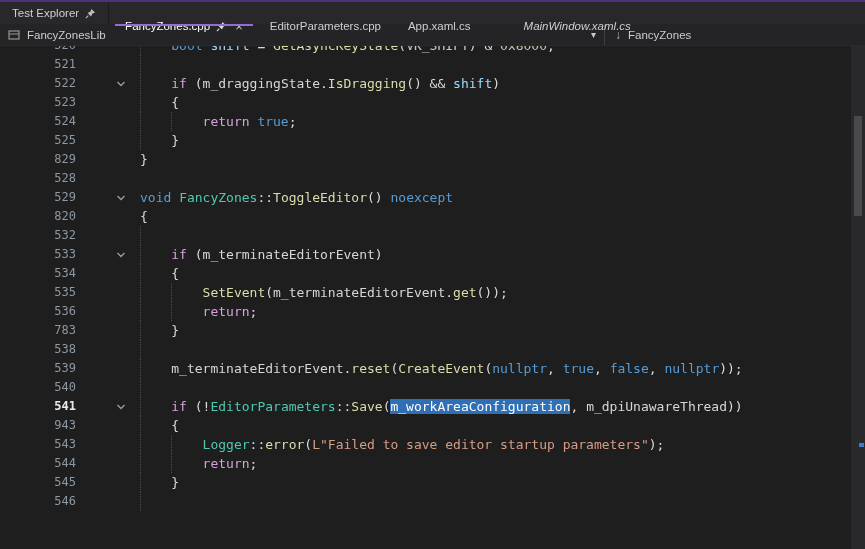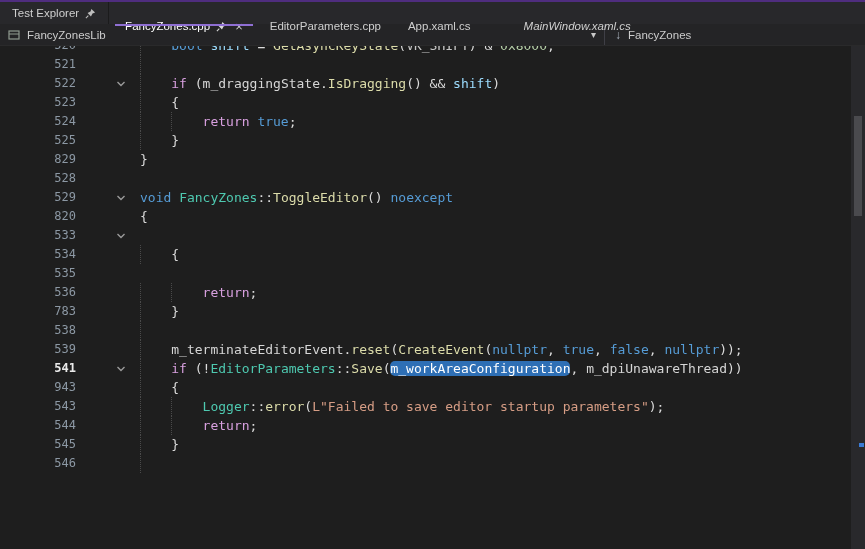--- a/index.html
+++ b/index.html
@@ -81,21 +81,21 @@
   .tok-ctl   { color: var(--tok-ctl, #D8A0DF); }
   .tok-type  { color: var(--tok-type, #4EC9B0); }
   .tok-fn    { color: var(--tok-fn, #DCDCAA); }
   .tok-field { color: var(--tok-field, #D6D6D6); }
   .tok-param { color: var(--tok-param, #9CDCFE); }
   .tok-str   { color: var(--tok-str, #D69D85); }
   .tok-num   { color: var(--tok-num, #B5CEA8); }
   .tok-macro { color: var(--tok-macro, #C8C8C8); }
   .tok-plain { color: var(--tok-plain, #DCDCDC); }
   .tok-sel   {
-    background: var(--selection, #2E6FB5); color:#FFFFFF; border-radius:5px;
+    background: var(--selection, #2E6FB5); color:#FFFFFF; border-radius:0;
   }
 
   
   .scrollbar {
     position:absolute; top:46px; right:0; bottom:0; width:14px;
     background:#29292C;
   }
   .scroll-thumb { position:absolute; left:3px; width:8px; background:#4A4A4E; }
   .scroll-mark { position:absolute; right:1px; width:5px; height:4px; }
 </style>
@@ -157,29 +157,31 @@
           </svg></span><span class="code"><span class="guide"></span><span class="tok-ctl">if</span><span class="tok-plain"> (</span><span class="tok-field">m_draggingState</span><span class="tok-plain">.</span><span class="tok-fn">IsDragging</span><span class="tok-plain">() &amp;&amp; </span><span class="tok-param">shift</span><span class="tok-plain">)</span></span></div>
       <div class="line"><span class="lnum">523</span><span class="fold"></span><span class="code"><span class="guide"></span><span class="tok-plain">{</span></span></div>
       <div class="line"><span class="lnum">524</span><span class="fold"></span><span class="code"><span class="guide"></span><span class="guide"></span><span class="tok-ctl">return</span><span class="tok-plain"> </span><span class="tok-kw">true</span><span class="tok-plain">;</span></span></div>
       <div class="line"><span class="lnum">525</span><span class="fold"></span><span class="code"><span class="guide"></span><span class="tok-plain">}</span></span></div>
       <div class="line"><span class="lnum">829</span><span class="fold"></span><span class="code"><span class="tok-plain">}</span></span></div>
       <div class="line"><span class="lnum">528</span><span class="fold"></span><span class="code"></span></div>
       <div class="line"><span class="lnum">529</span><span class="fold"><svg width="10" height="10" viewBox="0 0 10 10">
             <path d="M1.5 3 L5 6.5 L8.5 3" fill="none" stroke="#9A9A9A" stroke-width="1.4"></path>
           </svg></span><span class="code"><span class="tok-kw">void</span><span class="tok-plain"> </span><span class="tok-type">FancyZones</span><span class="tok-plain">::</span><span class="tok-fn">ToggleEditor</span><span class="tok-plain">() </span><span class="tok-kw">noexcept</span></span></div>
       <div class="line"><span class="lnum">820</span><span class="fold"></span><span class="code"><span class="tok-plain">{</span></span></div>
+      <div class="line"><span class="lnum">532</span><span class="fold"></span><span class="code"><span class="guide"></span></span></div>
       <div class="line"><span class="lnum">533</span><span class="fold"><svg width="10" height="10" viewBox="0 0 10 10">
             <path d="M1.5 3 L5 6.5 L8.5 3" fill="none" stroke="#9A9A9A" stroke-width="1.4"></path>
-          </svg></span></div>
+          </svg></span><span class="code"><span class="guide"></span><span class="tok-ctl">if</span><span class="tok-plain"> (</span><span class="tok-field">m_terminateEditorEvent</span><span class="tok-plain">)</span></span></div>
       <div class="line"><span class="lnum">534</span><span class="fold"></span><span class="code"><span class="guide"></span><span class="tok-plain">{</span></span></div>
-      <div class="line"><span class="lnum">535</span><span class="fold"></span></div>
+      <div class="line"><span class="lnum">535</span><span class="fold"></span><span class="code"><span class="guide"></span><span class="guide"></span><span class="tok-fn">SetEvent</span><span class="tok-plain">(</span><span class="tok-field">m_terminateEditorEvent</span><span class="tok-plain">.</span><span class="tok-fn">get</span><span class="tok-plain">());</span></span></div>
       <div class="line"><span class="lnum">536</span><span class="fold"></span><span class="code"><span class="guide"></span><span class="guide"></span><span class="tok-ctl">return</span><span class="tok-plain">;</span></span></div>
       <div class="line"><span class="lnum">783</span><span class="fold"></span><span class="code"><span class="guide"></span><span class="tok-plain">}</span></span></div>
       <div class="line"><span class="lnum">538</span><span class="fold"></span><span class="code"><span class="guide"></span></span></div>
       <div class="line"><span class="lnum">539</span><span class="fold"></span><span class="code"><span class="guide"></span><span class="tok-field">m_terminateEditorEvent</span><span class="tok-plain">.</span><span class="tok-fn">reset</span><span class="tok-plain">(</span><span class="tok-fn">CreateEvent</span><span class="tok-plain">(</span><span class="tok-kw">nullptr</span><span class="tok-plain">, </span><span class="tok-kw">true</span><span class="tok-plain">, </span><span class="tok-kw">false</span><span class="tok-plain">, </span><span class="tok-kw">nullptr</span><span class="tok-plain">));</span></span></div>
+      <div class="line"><span class="lnum">540</span><span class="fold"></span><span class="code"><span class="guide"></span></span></div>
       <div class="line current"><span class="lnum">541</span><span class="fold"><svg width="10" height="10" viewBox="0 0 10 10">
             <path d="M1.5 3 L5 6.5 L8.5 3" fill="none" stroke="#9A9A9A" stroke-width="1.4"></path>
           </svg></span><span class="code"><span class="guide"></span><span class="tok-ctl">if</span><span class="tok-plain"> (!</span><span class="tok-type">EditorParameters</span><span class="tok-plain">::</span><span class="tok-fn">Save</span><span class="tok-plain">(</span><span class="tok-sel">m_workAreaConfiguration</span><span class="tok-plain">, </span><span class="tok-field">m_dpiUnawareThread</span><span class="tok-plain">))</span></span></div>
       <div class="line"><span class="lnum">943</span><span class="fold"></span><span class="code"><span class="guide"></span><span class="tok-plain">{</span></span></div>
       <div class="line"><span class="lnum">543</span><span class="fold"></span><span class="code"><span class="guide"></span><span class="guide"></span><span class="tok-type">Logger</span><span class="tok-plain">::</span><span class="tok-fn">error</span><span class="tok-plain">(</span><span class="tok-str">L"Failed to save editor startup parameters"</span><span class="tok-plain">);</span></span></div>
       <div class="line"><span class="lnum">544</span><span class="fold"></span><span class="code"><span class="guide"></span><span class="guide"></span><span class="tok-ctl">return</span><span class="tok-plain">;</span></span></div>
       <div class="line"><span class="lnum">545</span><span class="fold"></span><span class="code"><span class="guide"></span><span class="tok-plain">}</span></span></div>
       <div class="line"><span class="lnum">546</span><span class="fold"></span><span class="code"><span class="guide"></span></span></div>
     </div>
 </div>

